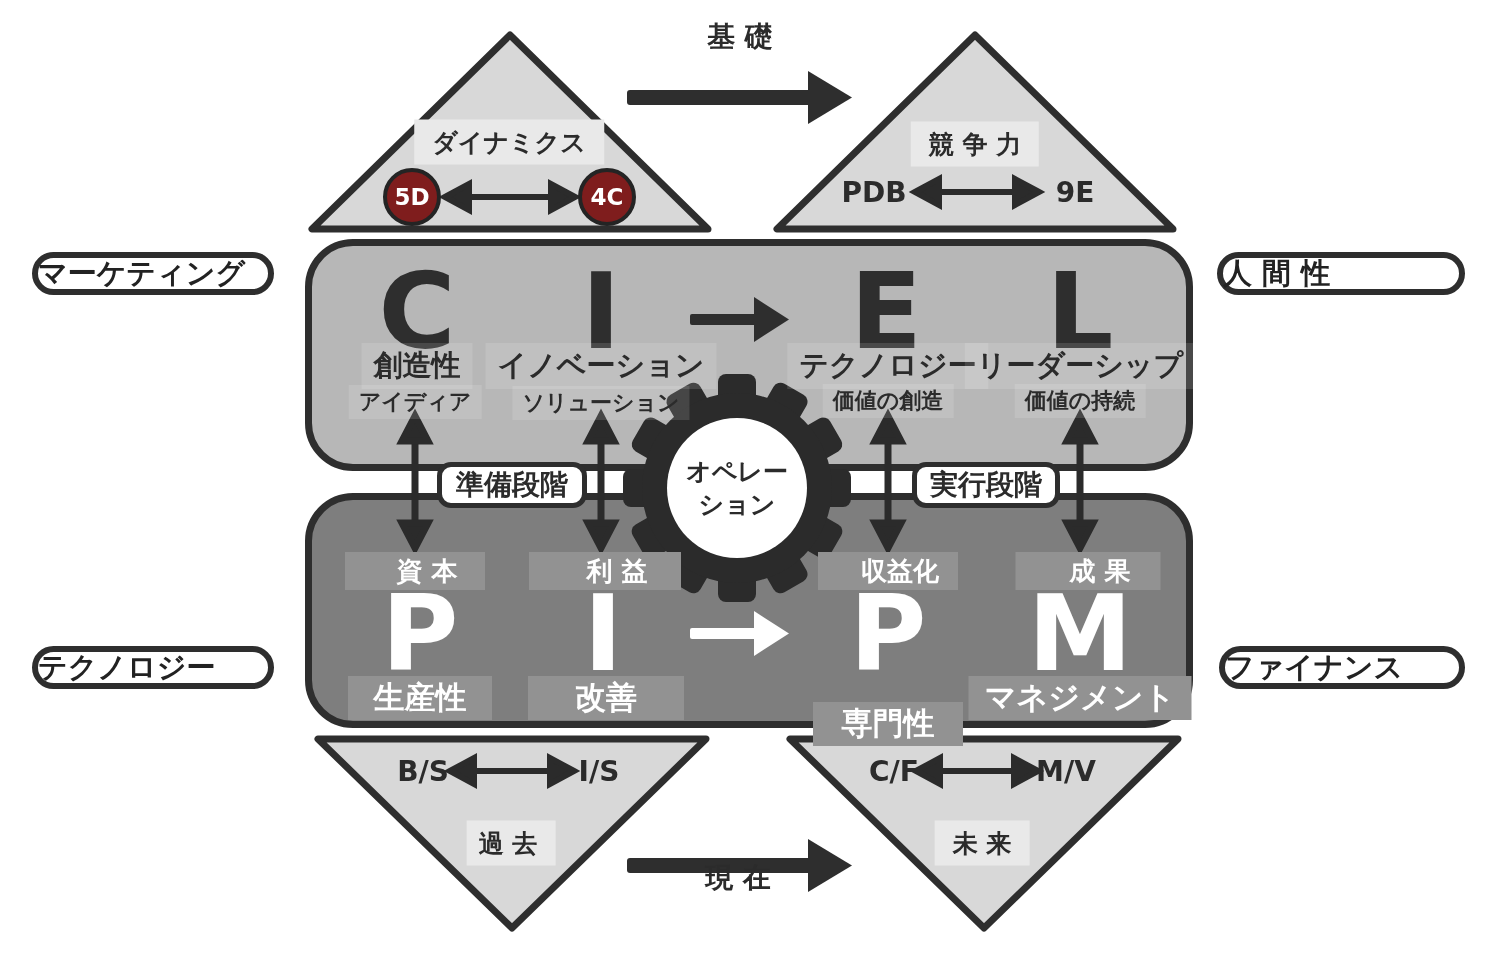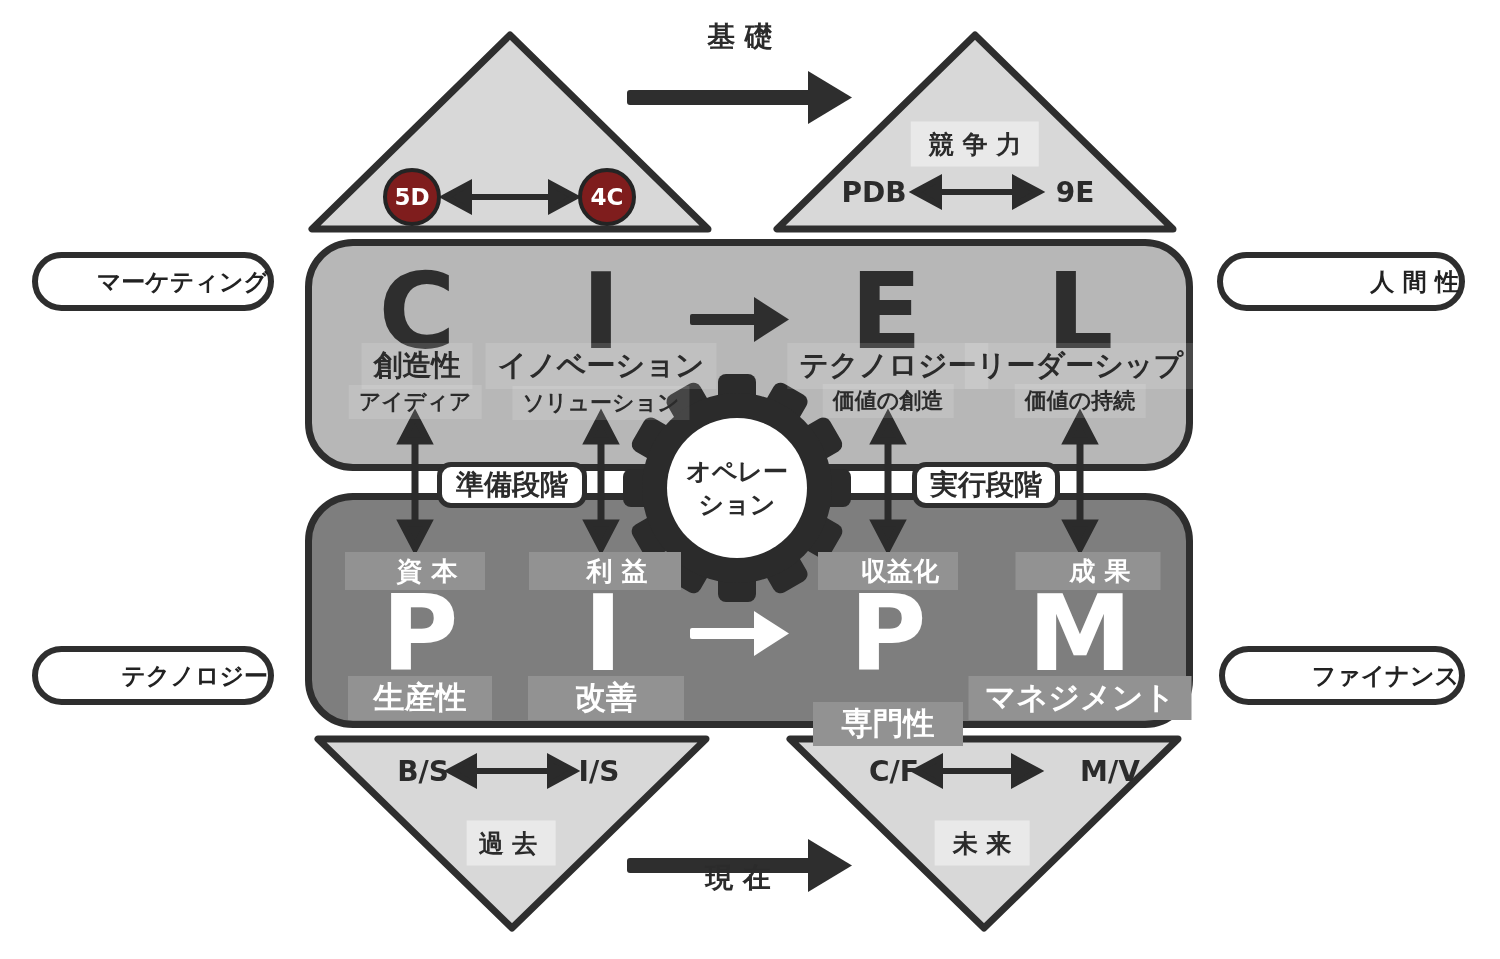--- a/index.html
+++ b/index.html
@@ -8,23 +8,23 @@
     font-family:"DejaVu Sans", sans-serif; overflow:hidden; color:#2e2e2e;
   }
   .abs { position:absolute; }
   .ctr { transform:translate(-50%,-50%); display:flex; align-items:center; justify-content:center; text-align:right; white-space:nowrap; }
   .svg-layer { position:absolute; left:0; top:0; z-index:2; }
   
   .panel { position:absolute; box-sizing:border-box; border:7px solid #2e2e2e; border-radius:48px; z-index:1; }
   .panel-upper { left:305px; top:239px; width:888px; height:232px; background:#b7b7b7; }
   .panel-lower { left:305px; top:493px; width:888px; height:235px; background:#7e7e7e; }
   
-  .pill { position:absolute; box-sizing:border-box; height:59px; background:#ffffff; border:6px solid #2e2e2e;
-          border-radius:30px; display:flex; align-items:center; justify-content:flex-end;
-          font-weight:bold; font-size:24px; color:#222; z-index:3; }
+  .pill { position:absolute; box-sizing:border-box; height:43px; background:#ffffff; border:6px solid #2e2e2e;
+          border-radius:30px; display:flex; align-items:center; justify-content:flex-start;
+          font-weight:bold; font-size:29px; color:#222; z-index:3; }
   
   .tri-title { background:#e9e9e9; padding:6px 18px; font-weight:bold; font-size:25px; color:#2b2b2b; z-index:3; }
   .tri-node-text { font-weight:bold; font-size:28px; color:#2b2b2b; z-index:3; }
   .node-circle { width:58px; height:58px; box-sizing:border-box; border-radius:50%; background:#7f1d1d; border:4px solid #242424;
                  color:#ffffff; font-weight:bold; font-size:23px; z-index:3; }
   
   .axis-label { font-weight:bold; font-size:28px; color:#2b2b2b; z-index:3; }
   
   .big-letter { font-weight:800; font-size:105px; line-height:1; color:#2e2e2e; z-index:3; }
   .big-letter-w { color:#ffffff; }
@@ -152,33 +152,34 @@
   <div class="pill" style="left:1217px; top:252px; width:248px;">
     <span>人 間 性</span>
   </div>
   <div class="pill" style="left:32px; top:646px; width:242px;">
     <span>テクノロジー</span>
   </div>
   <div class="pill" style="left:1219px; top:646px; width:246px;">
     <span>ファイナンス</span>
   </div>
 
+  <div class="abs ctr tri-title" style="left:509px; top:142px;">ダイナミクス</div>
   <div class="abs ctr node-circle" style="left:412px; top:197px;">5D</div>
   <div class="abs ctr node-circle" style="left:607px; top:197px;">4C</div>
 
   <div class="abs ctr tri-title" style="left:975px; top:144px;">競 争 力</div>
   <div class="abs ctr tri-node-text" style="left:874px; top:192px;">PDB</div>
   <div class="abs ctr tri-node-text" style="left:1075px; top:192px;">9E</div>
 
   <div class="abs ctr tri-node-text" style="left:423px; top:771px;">B/S</div>
   <div class="abs ctr tri-node-text" style="left:599px; top:771px;">I/S</div>
   <div class="abs ctr tri-title" style="left:511px; top:843px;padding-left:12px;">過 去</div>
 
   <div class="abs ctr tri-node-text" style="left:894px; top:771px;">C/F</div>
-  <div class="abs ctr tri-node-text" style="left:1066px; top:771px;margin-left:44px;">M/V</div>
+  <div class="abs ctr tri-node-text" style="left:1066px; top:771px;">M/V</div>
   <div class="abs ctr tri-title" style="left:982px; top:843px;">未 来</div>
 
   <div class="abs ctr big-letter" style="left:417px; top:312px;">C</div>
   <div class="abs ctr big-letter" style="left:601px; top:312px;">I</div>
   <div class="abs ctr big-letter" style="left:886px; top:312px;">E</div>
   <div class="abs ctr big-letter" style="left:1080px; top:312px;">L</div>
 
   <div class="abs ctr u-label" style="left:417px; top:366px;">創造性</div>
   <div class="abs ctr u-label" style="left:601px; top:366px;">イノベーション</div>
   <div class="abs ctr u-label" style="left:888px; top:366px;">テクノロジー</div>

